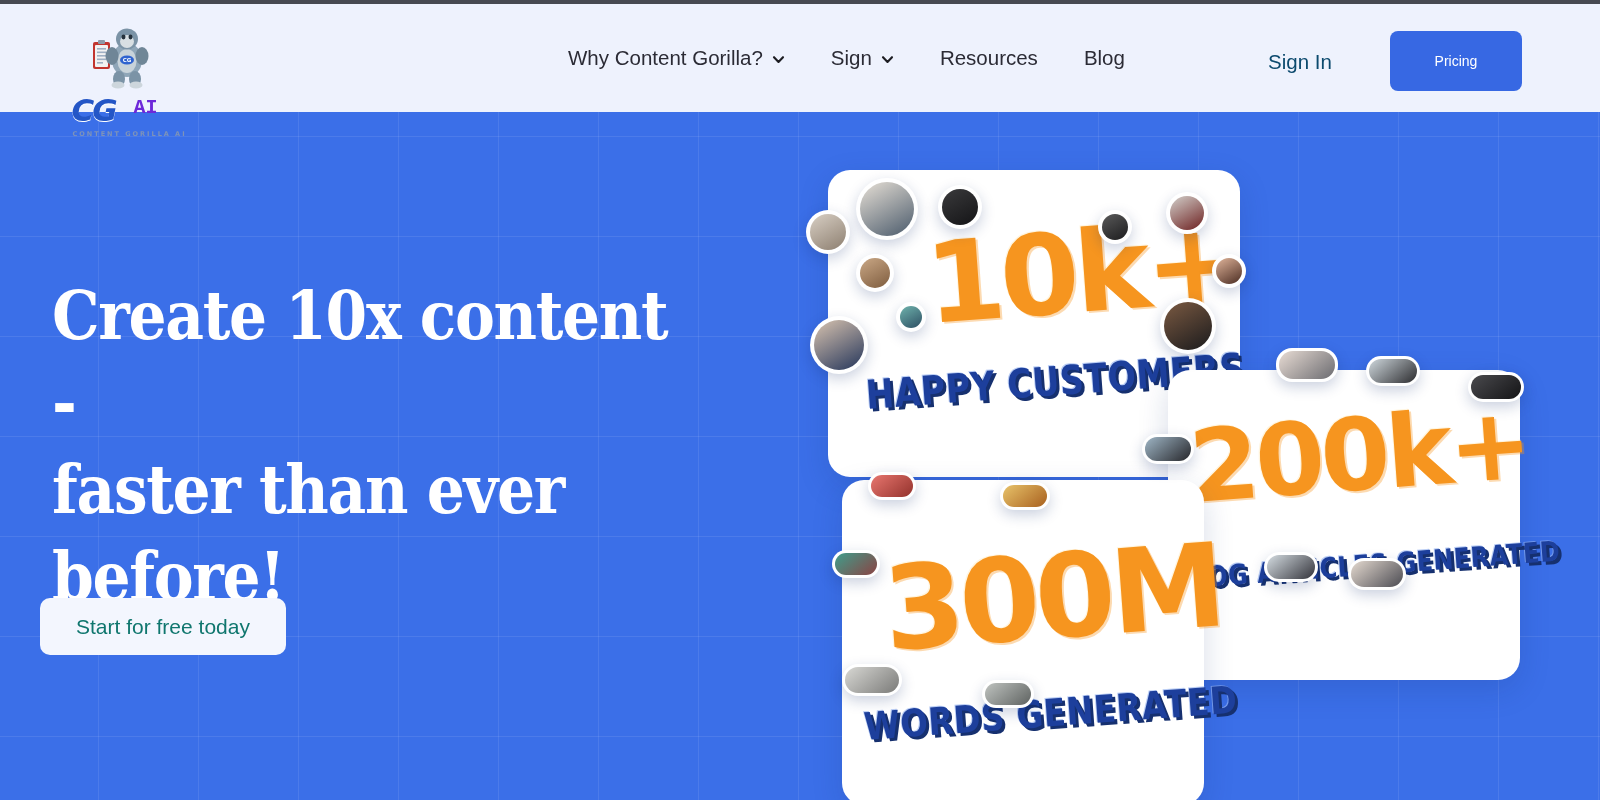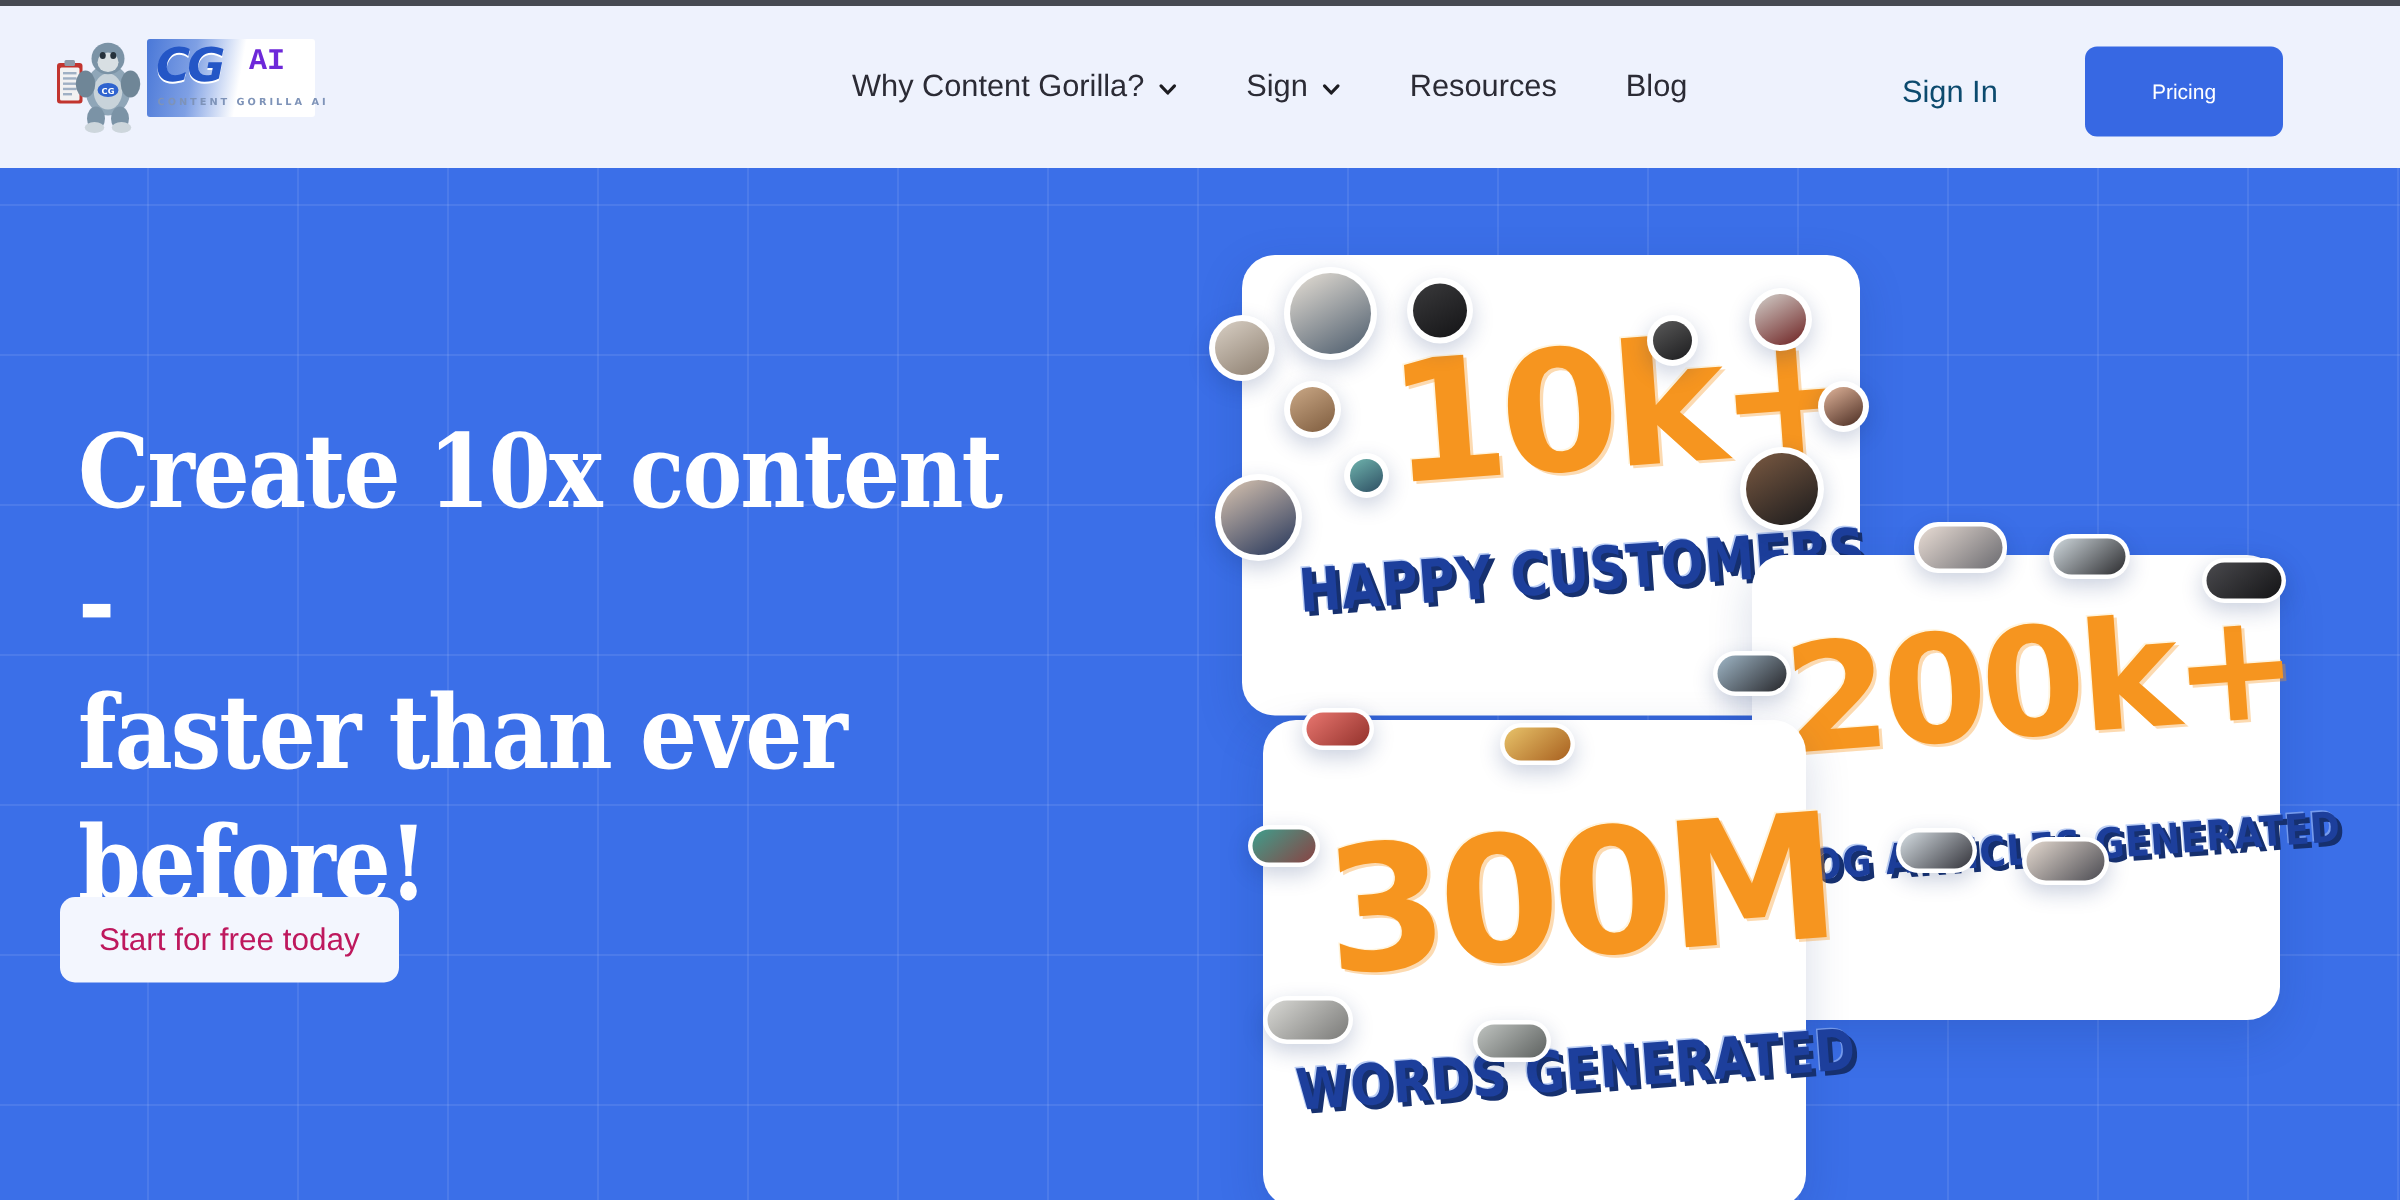--- a/index.html
+++ b/index.html
@@ -26,22 +26,23 @@
     width:1600px; height:108px;
     background:#eef2fd;
     display:flex; align-items:center;
     z-index:50;
   }
 
   
   .logo-block{
     position:absolute; left:36px; top:22px;
     width:175px; height:66px;
-    display:flex; 
+    display:flex; align-items:center;
     cursor:pointer;
+    flex-direction:column;
   }
   .logo-mascot{
     position:relative;
     width:66px; height:64px;
     flex:0 0 66px;
   }
   .logo-mascot svg{ display:block; width:66px; height:64px; }
 
   .logo-word{
     position:relative;
@@ -134,22 +135,22 @@
     font-size:68px;
     line-height:1.28;
     letter-spacing:-1.5px;
     transform:scaleX(0.88);
     transform-origin:left top;
     white-space:pre-line;
   }
 
   .cta-btn{
     position:absolute; left:40px; top:486px;
-    height:57px; padding:0 26px;
-    background:#f3f6fe; color:#be185d;
+    height:57px; padding:0 36px;
+    background:#f3f6fe; color:#0f766e;
     border:none; border-radius:10px;
     font-family:"Liberation Sans", sans-serif;
     font-size:21px; cursor:pointer;
     display:flex; align-items:center; justify-content:center;
   }
 
   
   .cards{
     position:absolute; left:0; top:0;
     width:1600px; height:688px;

